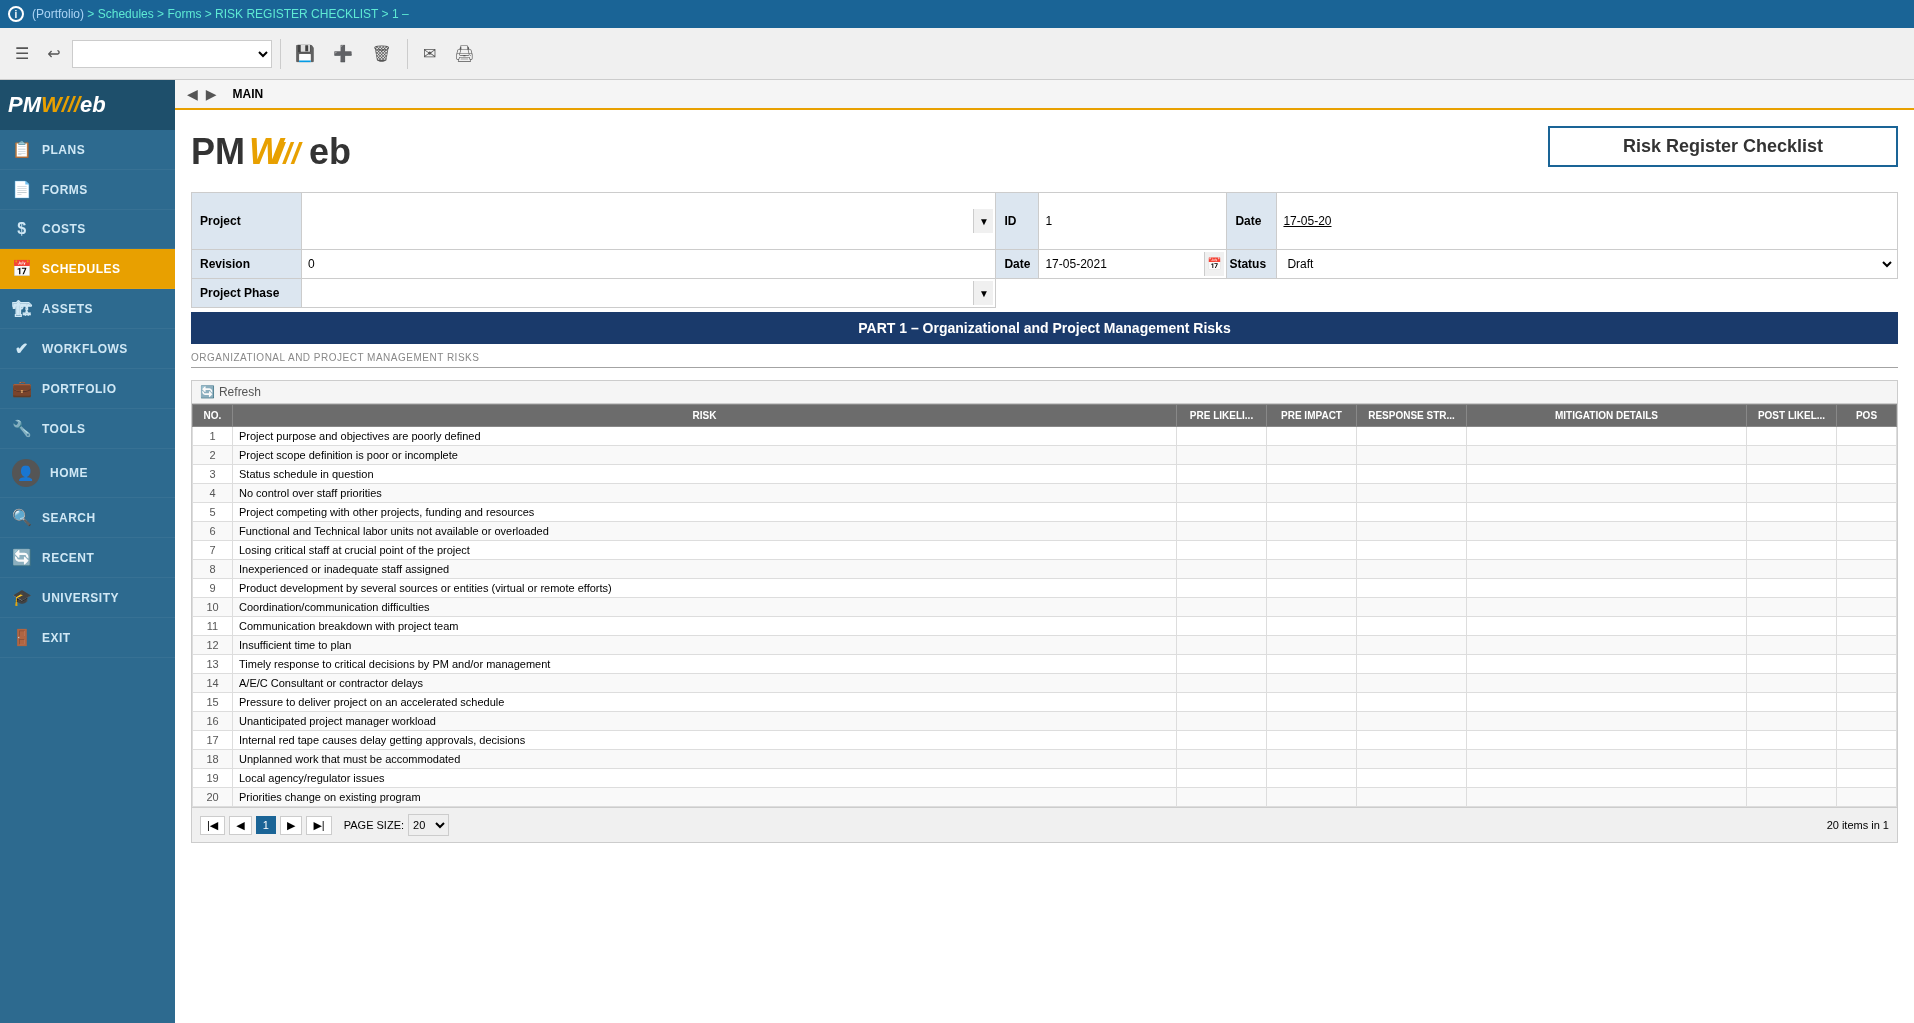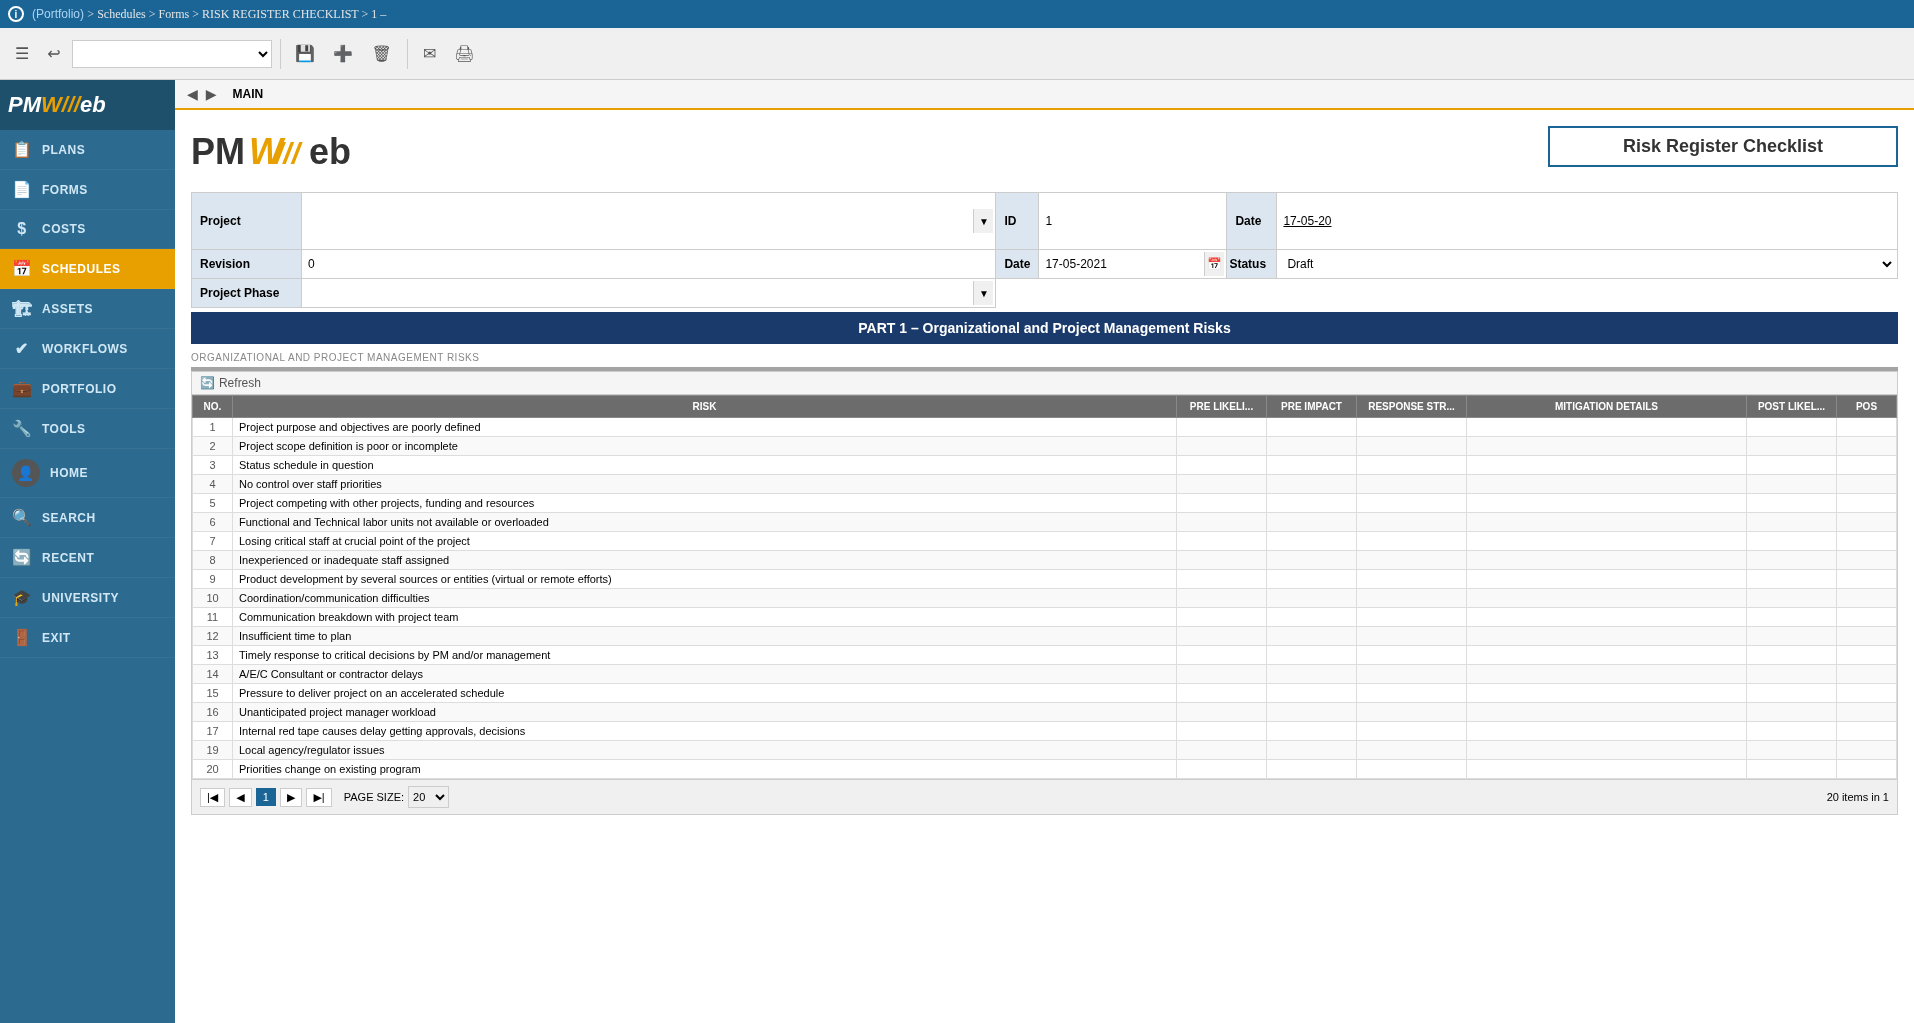--- a/index.html
+++ b/index.html
@@ -21,21 +21,21 @@
       border: 2px solid #fff;
       border-radius: 50%;
       display: inline-flex;
       align-items: center;
       justify-content: center;
       font-size: 10px;
       font-weight: bold;
       margin-right: 8px;
     }
     #top-bar .breadcrumb a { color: #aad4f5; text-decoration: none; }
-    #top-bar .breadcrumb span { color: #e5e5e5; font-family: Liberation Serif, serif; }
+    #top-bar .breadcrumb span { color: #5eead4; }
 
     
     #toolbar {
       background: #f0f0f0;
       border-bottom: 1px solid #ccc;
       height: 52px;
       display: flex;
       align-items: center;
       padding: 0 8px;
       gap: 4px;
@@ -162,22 +162,22 @@
       margin-bottom: 4px;
     }
 
     
     .sub-section-label {
       color: #888;
       font-size: 10px;
       text-transform: uppercase;
       padding: 4px 0;
       letter-spacing: 0.5px;
-      border-bottom: 4px solid #a3a3a3;
-      margin-bottom: 0;
+      border-bottom: 1px solid #a3a3a3;
+      margin-bottom: 12px;
     }
 
     
     .risk-table-wrapper {
       border: 1px solid #ccc;
       overflow: hidden;
     }
     .refresh-bar {
       display: flex;
       align-items: center;
@@ -598,20 +598,30 @@
       <td class="num">17</td>
       <td>Internal red tape causes delay getting approvals, decisions</td>
       <td></td>
       <td></td>
       <td></td>
       <td></td>
       <td></td>
       <td></td>
     </tr>
               <tr>
+      <td class="num">18</td>
+      <td>Unplanned work that must be accommodated</td>
+      <td></td>
+      <td></td>
+      <td></td>
+      <td></td>
+      <td></td>
+      <td></td>
+    </tr>
+              <tr>
       <td class="num">19</td>
       <td>Local agency/regulator issues</td>
       <td></td>
       <td></td>
       <td></td>
       <td></td>
       <td></td>
       <td></td>
     </tr>
               <tr>

